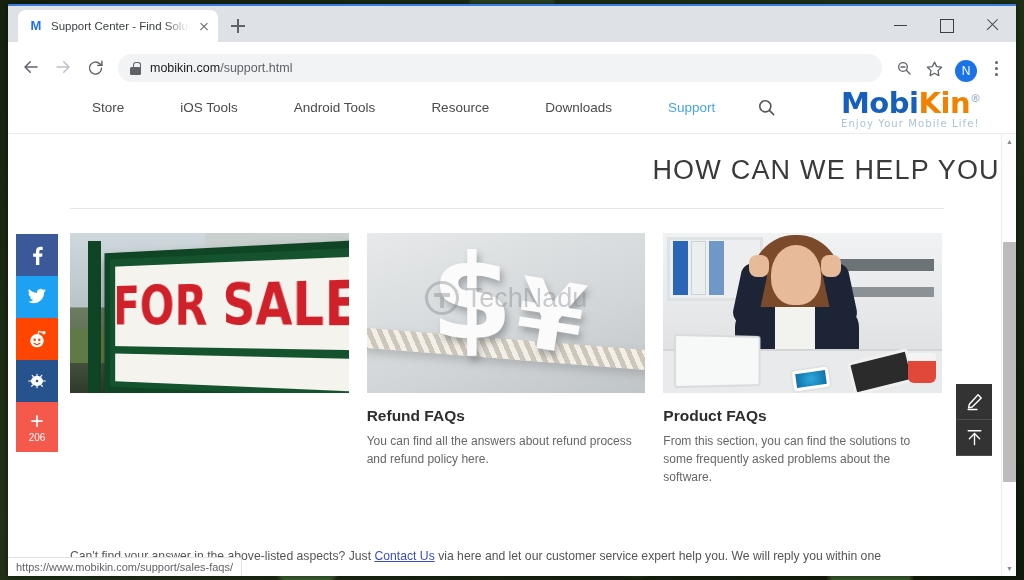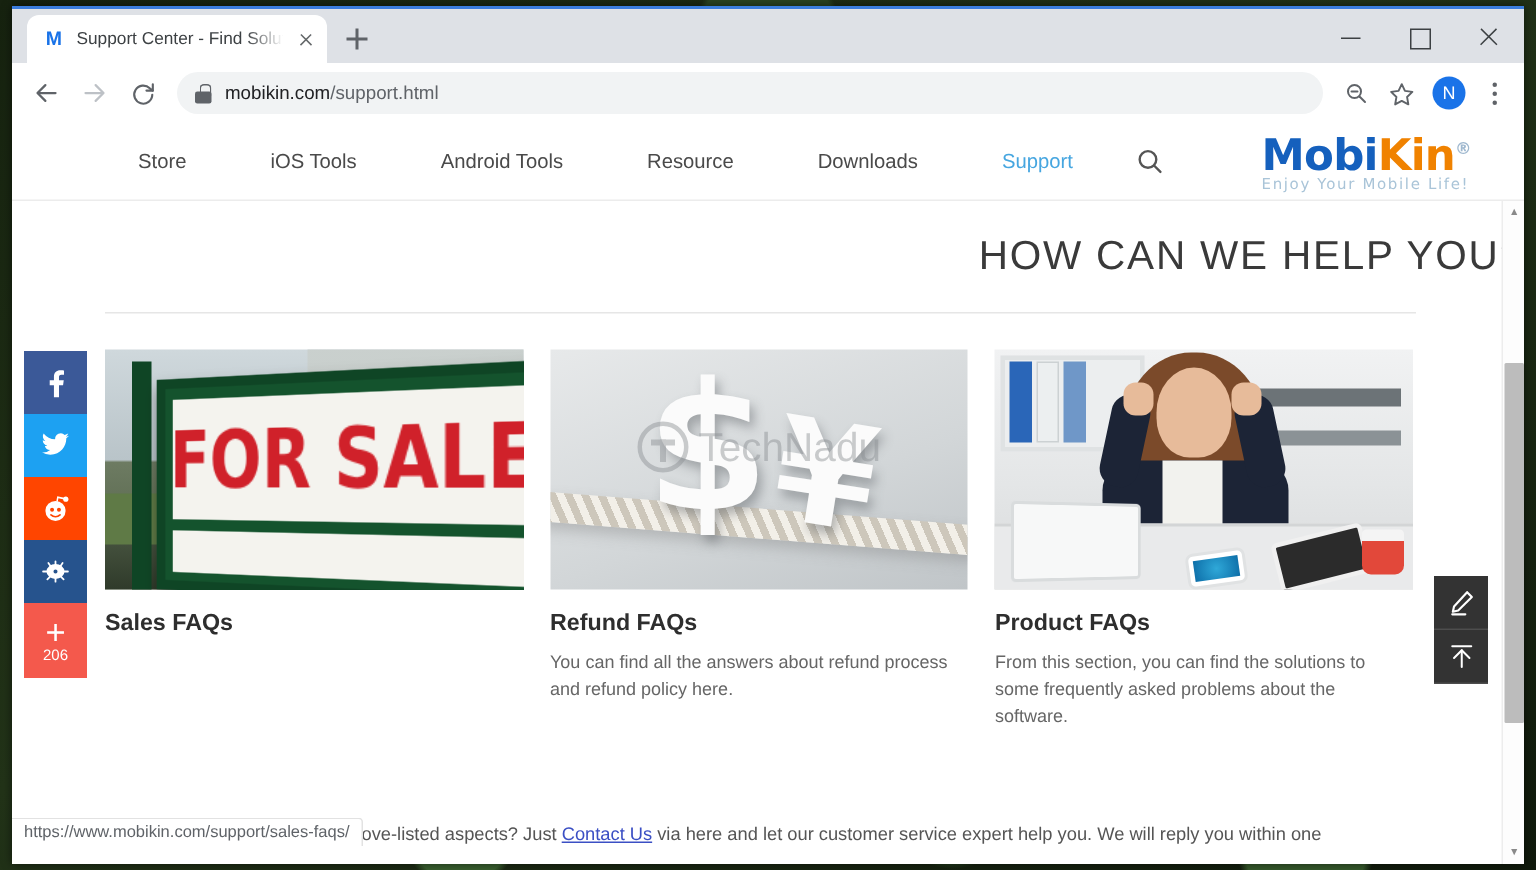--- a/index.html
+++ b/index.html
@@ -90,21 +90,21 @@
   .wc-close::before, .wc-close::after {
     content: ""; position: absolute; left: 15px; top: 15.3px;
     width: 15px; height: 1.4px; background: #3c4043;
   }
   .wc-close::before { transform: rotate(45deg); }
   .wc-close::after  { transform: rotate(-45deg); }
 
   
   #toolbar {
     height: 40px; background: #fff;
-    display: flex; align-items: center; gap: 2px;
+    display: flex; align-items: flex-end; gap: 2px;
     padding: 0 8px; flex: none;
   }
   .nav-btn {
     width: 30px; height: 30px; flex: none;
     display: flex; align-items: center; justify-content: center;
     color: #5f6368;
   }
   .nav-btn.disabled { color: #bdc1c6; }
   .nav-btn svg { display: block; }
   #omnibox {
@@ -405,21 +405,21 @@
   }
   .sb-up { top: 0; }
   .sb-down { bottom: 0; }
   #sb-thumb {
     position: absolute; left: 1px; width: 13px;
     top: 108px; height: 240px; background: #bcbcbc; border-radius: 1px;
   }
 
   
   #status-bar {
-    position: absolute; left: 0; bottom: 12px; height: 19px;
+    position: absolute; left: 0; bottom: 0; height: 19px;
     background: #fff; border: 1px solid #e2e2e2; border-left: none; border-bottom: none;
     border-radius: 0 3px 0 0; padding: 0 8px;
     display: flex; align-items: center;
     font-size: 11px; color: #5f6368;
   }
 </style>
 </head>
 <body>
 
 <div id="browser-window">
@@ -517,21 +517,20 @@
             <div class="road"></div>
             <div class="grass"></div>
             <div class="post"></div>
             <div class="signframe">
               <div class="signpanel">
                 <span class="signtext">FOR SALE</span>
               </div>
               <div class="signpanel2"></div>
             </div>
           </div>
-          <div class="card-title">Sales FAQs</div>
         </div>
 
         <div class="card">
           <div class="card-image art-money">
             <div class="rope"></div>
             <span class="dollar">$</span>
             <span class="yen">¥</span>
             <div class="watermark">
               <span class="wm-logo"></span>
               <span class="wm-text">TechNadu</span>

